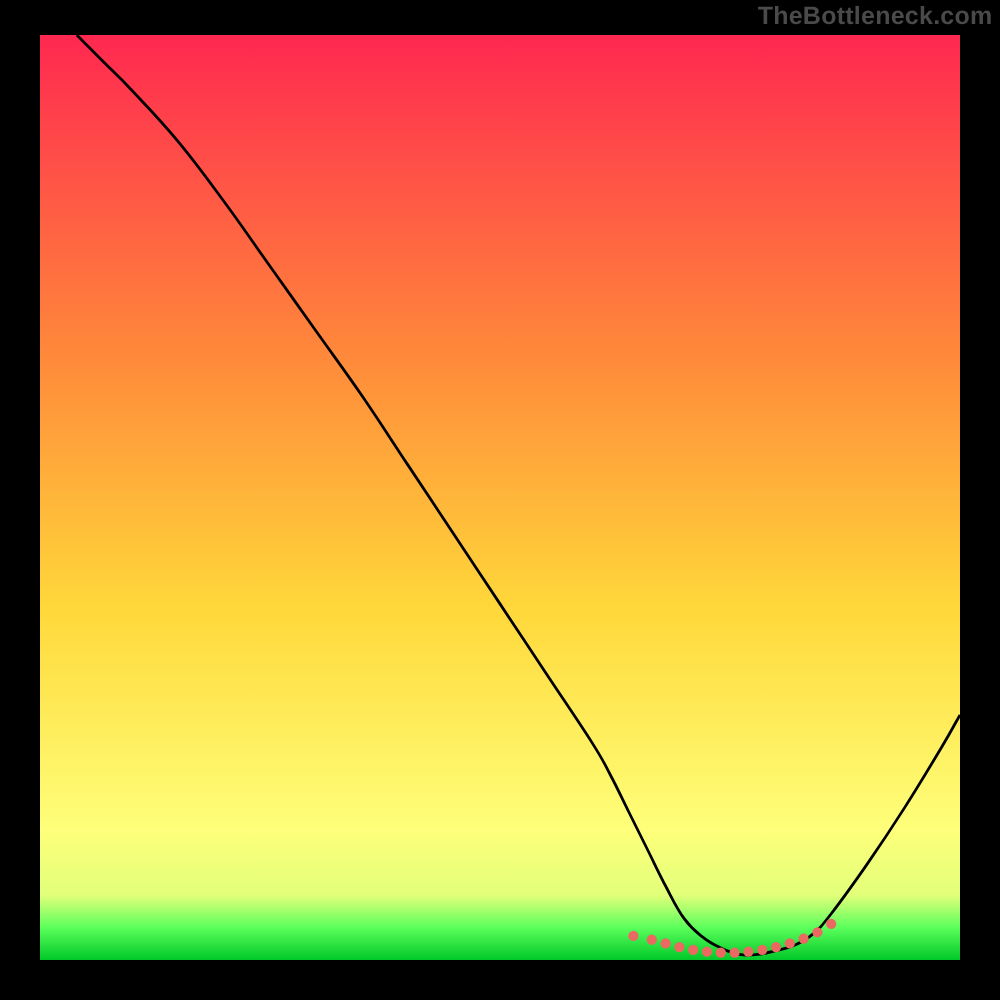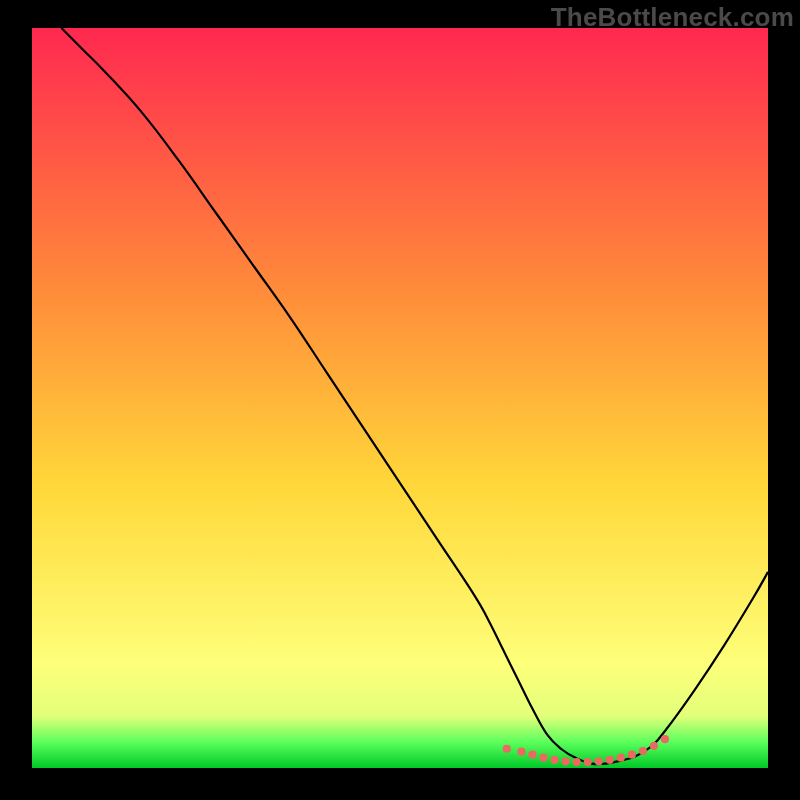--- a/index.html
+++ b/index.html
@@ -15,21 +15,21 @@
     position: relative;
     width: 800px;
     height: 800px;
     background: #000;
   }
   .watermark {
     position: absolute;
     top: 2px;
     right: 6px;
     color: #4a4a4a;
-    font-size: 26px;
+    font-size: 20px;
     font-weight: 600;
     letter-spacing: 0.2px;
     z-index: 10;
   }
   .plot-wrap {
     position: absolute;
     left: 32px;
     top: 28px;
     width: 736px;
     height: 740px;

